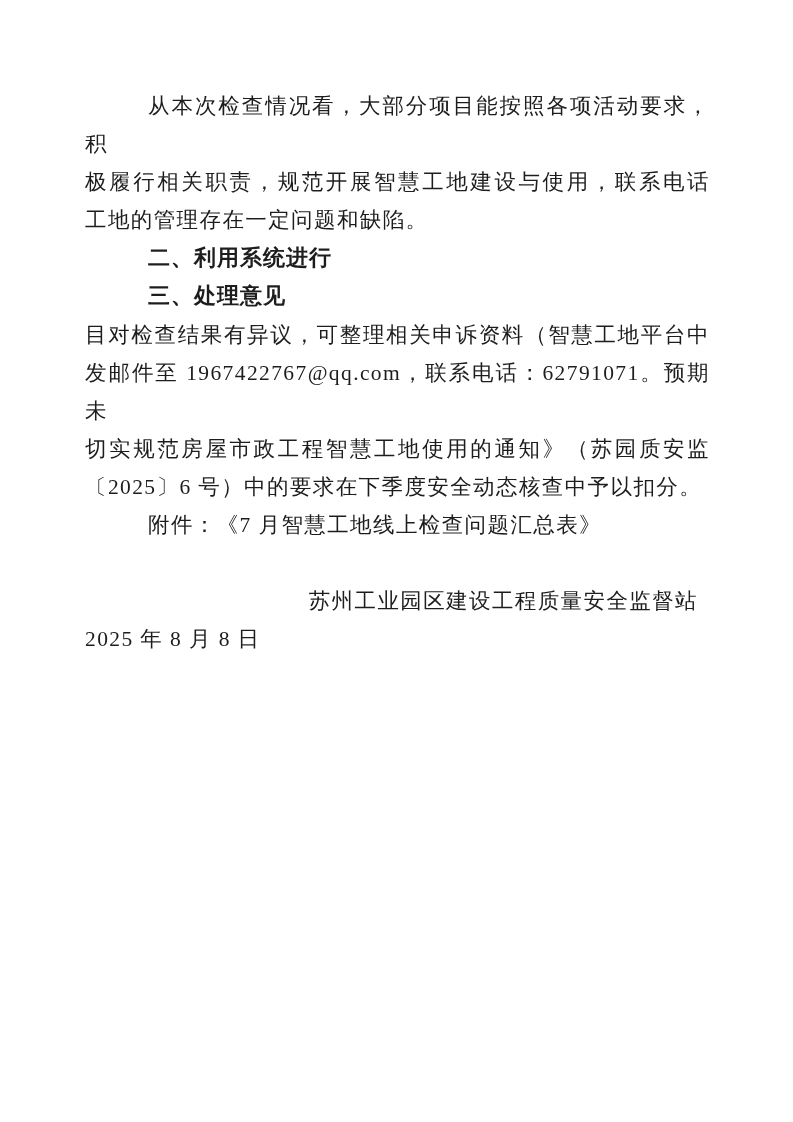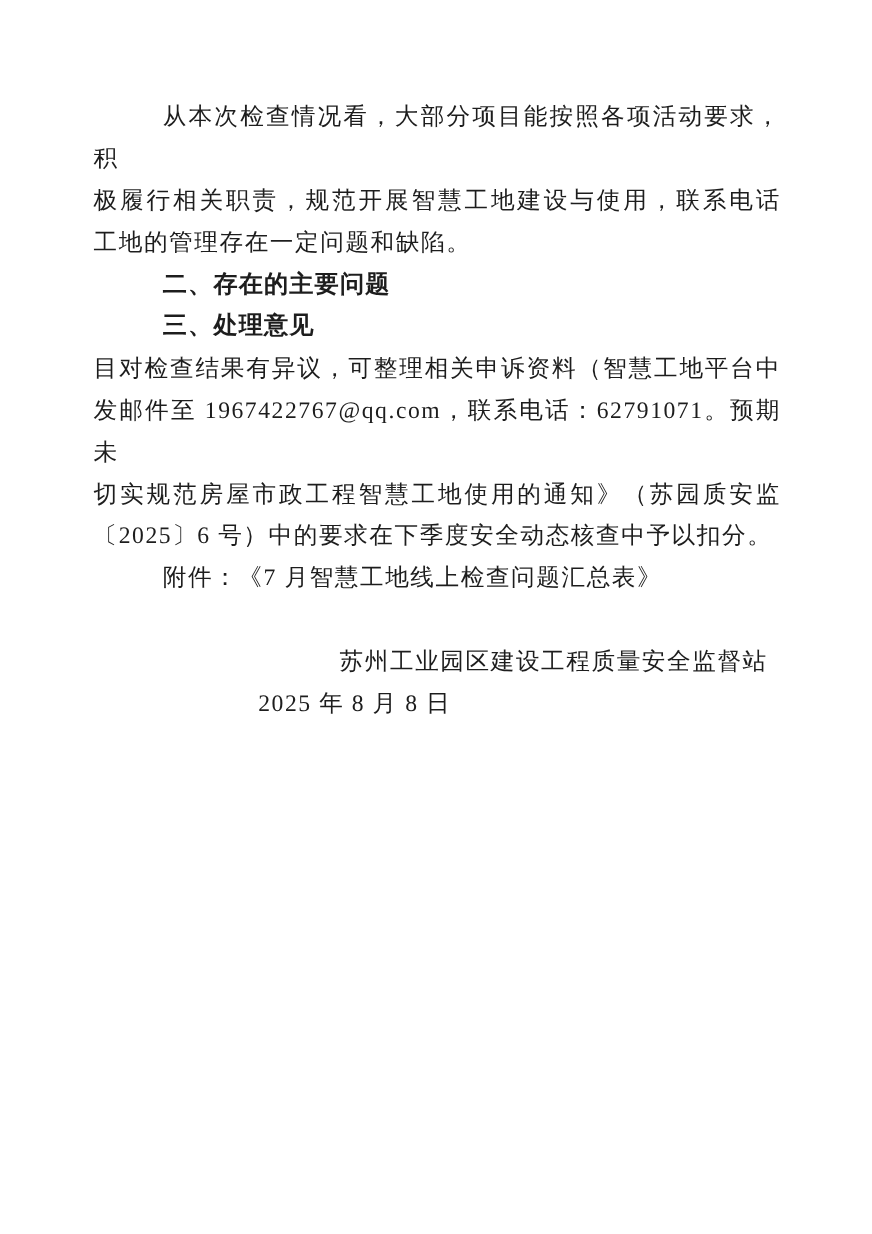--- a/index.html
+++ b/index.html
@@ -44,21 +44,21 @@
   }
   .b {
     font-weight: 700;
   }
   .sig-org {
     margin-top: 38.1px;
     text-align: right;
     padding-right: 12px;
   }
   .sig-date {
-    text-align: center;
+    text-align: left;
     padding-right: 150px;
   }
   .page-number {
     position: absolute;
     left: 0;
     right: 0;
     top: 1043px;
     text-align: center;
     font-size: 15px;
     line-height: 20px;
@@ -71,21 +71,21 @@
 <div class="page">
 
   <div class="content">
     <div id="paragraphs">
         <div>
           <div class="line j ind"><span>从本次检查情况看，大部分项目能按照各项活动要求，积</span></div>
           <div class="line j"><span>极履行相关职责，规范开展智慧工地建设与使用，联系电话</span></div>
           <div class="line"><span>工地的管理存在一定问题和缺陷。</span></div>
         </div>
         <div>
-          <div class="line ind hd"><span>二、存在的主要问题</span></div>
+          <div class="line ind hd"><span>二、利用系统进行</span></div>
         </div>
         <div>
           <div class="line ind hd"><span>三、处理意见</span></div>
         </div>
         <div>
           <div class="line j"><span>目对检查结果有异议，可整理相关申诉资料（智慧工地平台中</span></div>
           <div class="line j"><span>发邮件至 1967422767@qq.com，联系电话：62791071。预期未</span></div>
           <div class="line j"><span>切实规范房屋市政工程智慧工地使用的通知》（苏园质安监</span></div>
           <div class="line"><span>〔2025〕6 号）中的要求在下季度安全动态核查中予以扣分。</span></div>
         </div>

